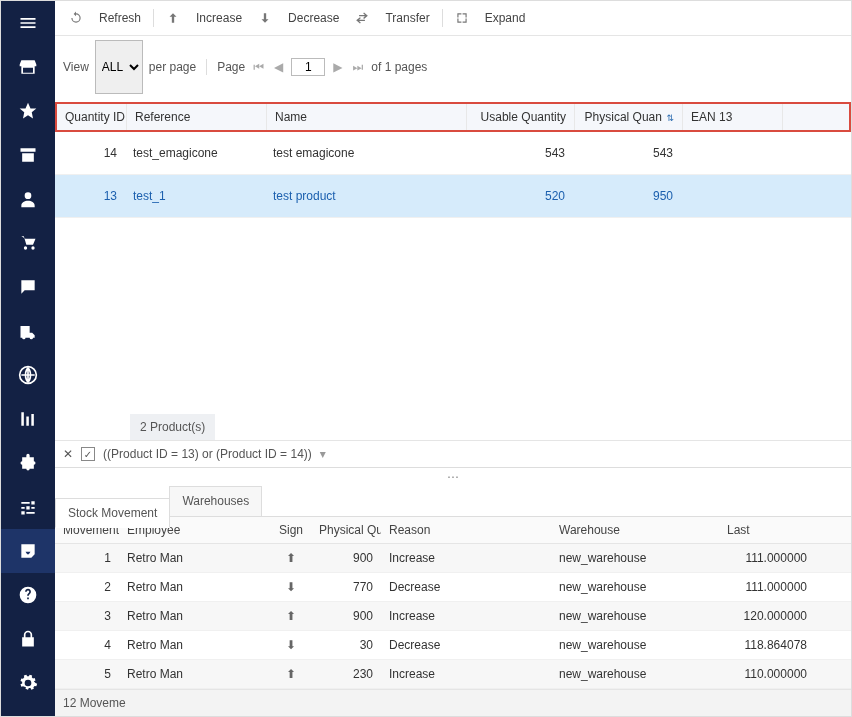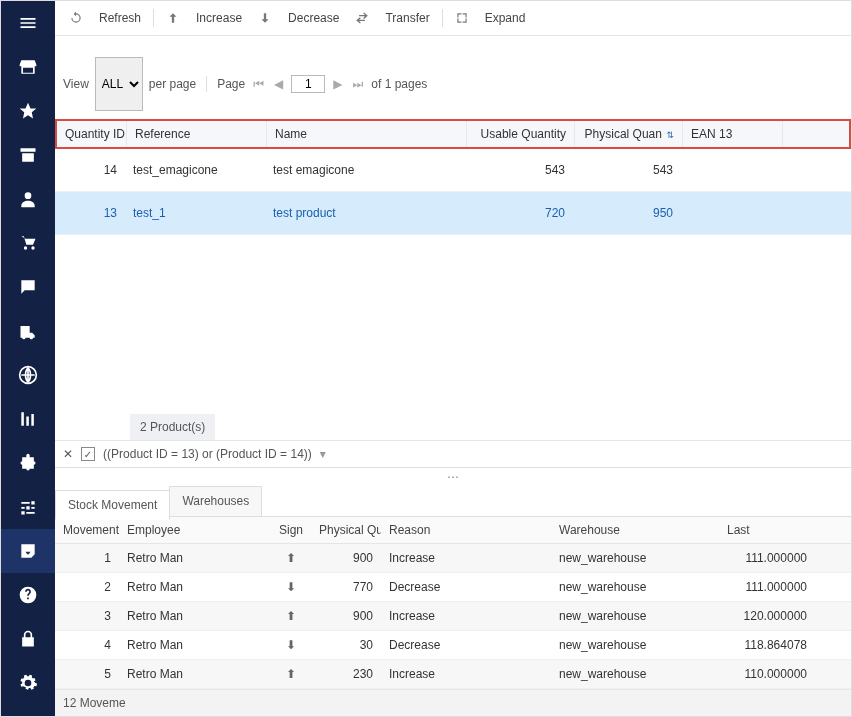--- a/index.html
+++ b/index.html
@@ -7,21 +7,21 @@
 .app { display: flex; width: 852px; height: 717px; border: 1px solid #ddd; }
 .sidebar { width: 54px; background: #132144; display: flex; flex-direction: column; align-items: center; padding-top: 0; }
 .sidebar-item { width: 54px; height: 44px; display: flex; align-items: center; justify-content: center; cursor: pointer; color: #fff; }
 .sidebar-item.active { background: #1e3468; }
 .sidebar-item svg { width: 20px; height: 20px; fill: #fff; }
 .main { flex: 1; display: flex; flex-direction: column; overflow: hidden; }
 .toolbar { display: flex; align-items: center; gap: 4px; padding: 6px 8px; border-bottom: 1px solid #e5e5e5; }
 .tb-btn { display: flex; align-items: center; gap: 16px; padding: 4px 6px; cursor: pointer; color: #444; }
 .tb-btn svg { width: 14px; height: 14px; fill: #777; }
 .tb-sep { width: 1px; height: 18px; background: #ddd; margin: 0 2px; }
-.pager { display: flex; align-items: center; gap: 6px; padding: 4px 8px 8px 8px; color: #555; margin-top: 17px; }
+.pager { display: flex; align-items: center; gap: 6px; padding: 4px 8px 8px 8px; color: #555; }
 .pager select { border: 1px solid #bbb; font-size: 12px; padding: 18px 2px; }
 .pager input { width: 34px; border: 1px solid #bbb; font-size: 12px; text-align: center; padding: 1px; }
 .pager .pg-btn { cursor: pointer; color: #aaa; padding: 0 2px; }
 .pager .pg-sep { width: 1px; height: 16px; background: #ddd; margin: 0 4px; }
 .grid-wrap { position: relative; flex: 0 0 auto; }
 .grid-header { display: flex; border: 2px solid #d94b3f; background: #f5f7fb; font-size: 12px; color: #333; position: relative; }
 .gh-cell { padding: 6px 8px; border-right: 1px solid #e8e8e8; white-space: nowrap; overflow: hidden; }
 .sort-ind { color: #2b6cb0; font-size: 9px; margin-left: 2px; }
 .arrow-annot { position: absolute; top: -20px; left: 612px; color: #d94b3f; font-size: 22px; transform: rotate(25deg); }
 .grid-body { }
@@ -34,21 +34,21 @@
 .c-name { width: 200px; }
 .c-usq { width: 108px; text-align: right; }
 .c-phq { width: 108px; text-align: right; }
 .c-ean { width: 100px; }
 .footer-count { background: #eef0f3; padding: 6px 10px; color: #555; display: inline-block; margin-left: 75px; margin-top: 4px; }
 .filter-bar { display: flex; align-items: center; gap: 8px; padding: 6px 8px; border-top: 1px solid #e5e5e5; color: #555; }
 .filter-bar .chk { width: 14px; height: 14px; border: 1px solid #888; display: inline-flex; align-items: center; justify-content: center; font-size: 10px; }
 .ellip { text-align: center; color: #888; padding: 2px 0; }
 .tabs { display: flex; border-bottom: 1px solid #ddd; }
 .tab { padding: 7px 12px; border: 1px solid #ddd; border-bottom: none; margin-right: -1px; background: #f7f7f7; cursor: pointer; color: #555; }
-.tab.active { background: #fff; border-bottom: 1px solid #fff; position: relative; top: 4px; }
+.tab.active { background: #fff; border-bottom: 1px solid #fff; position: relative; top: 12px; }
 .mov-header { display: flex; background: #fafafa; border-bottom: 1px solid #e5e5e5; }
 .mov-header .mh { padding: 6px 8px; color: #444; white-space: nowrap; overflow: hidden; }
 .mov-body .mr { display: flex; border-bottom: 1px solid #f0f0f0; }
 .mov-body .mr.alt { background: #f7f7f7; }
 .mov-body .mc { padding: 7px 8px; white-space: nowrap; overflow: hidden; }
 .m-id { width: 64px; text-align: right; }
 .m-emp { width: 152px; }
 .m-sign { width: 40px; text-align: center; color: #666; }
 .m-qty { width: 70px; text-align: right; }
 .m-rsn { width: 170px; }
@@ -214,21 +214,21 @@
               <div class="gr-cell c-ref">test_emagicone</div>
               <div class="gr-cell c-name">test emagicone</div>
               <div class="gr-cell c-usq">543</div>
               <div class="gr-cell c-phq">543</div>
               <div class="gr-cell c-ean"></div>
             </div>
             <div class="gr-row sel">
               <div class="gr-cell c-id">13</div>
               <div class="gr-cell c-ref">test_1</div>
               <div class="gr-cell c-name">test product</div>
-              <div class="gr-cell c-usq">720</div>
+              <div class="gr-cell c-usq">520</div>
               <div class="gr-cell c-phq">950</div>
               <div class="gr-cell c-ean"></div>
             </div>
           </div>
       </div>
       <div class="upper-flex">
         <div style="flex:1"></div>
         <div><span class="footer-count">2 Product(s)</span></div>
         <div class="filter-bar">
           <span style="cursor:pointer">✕</span>

